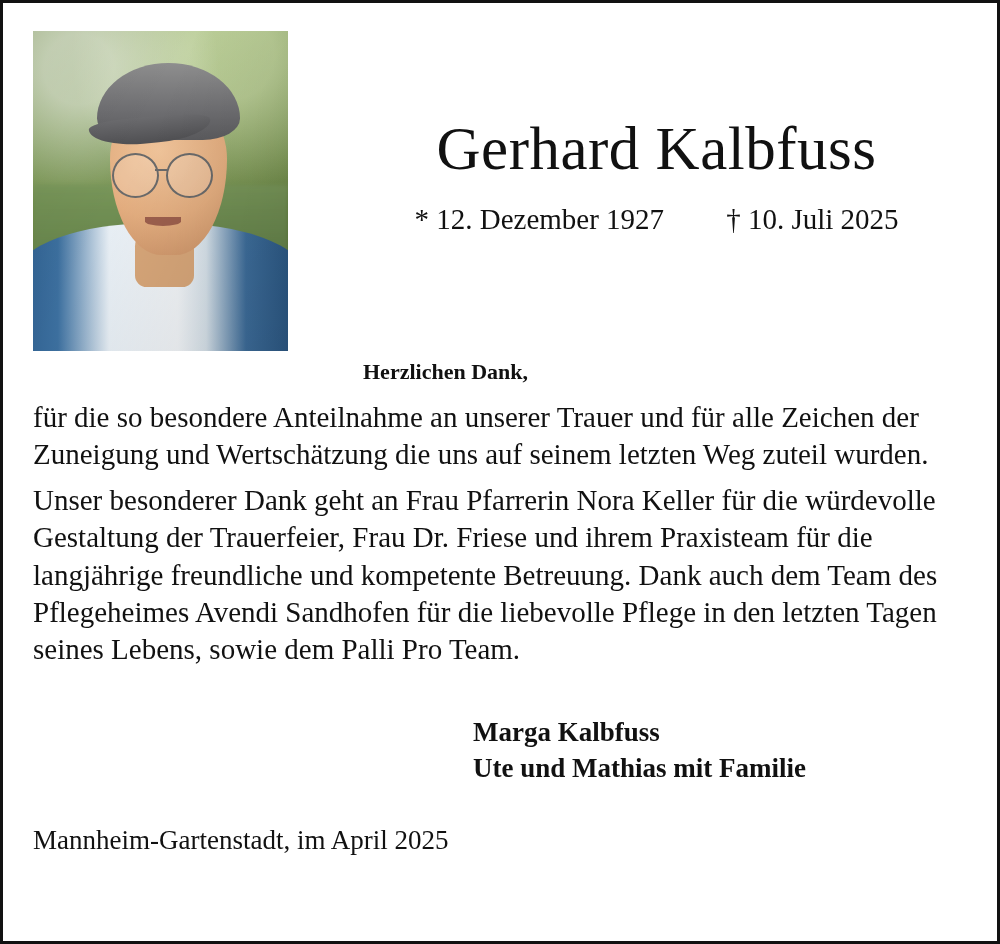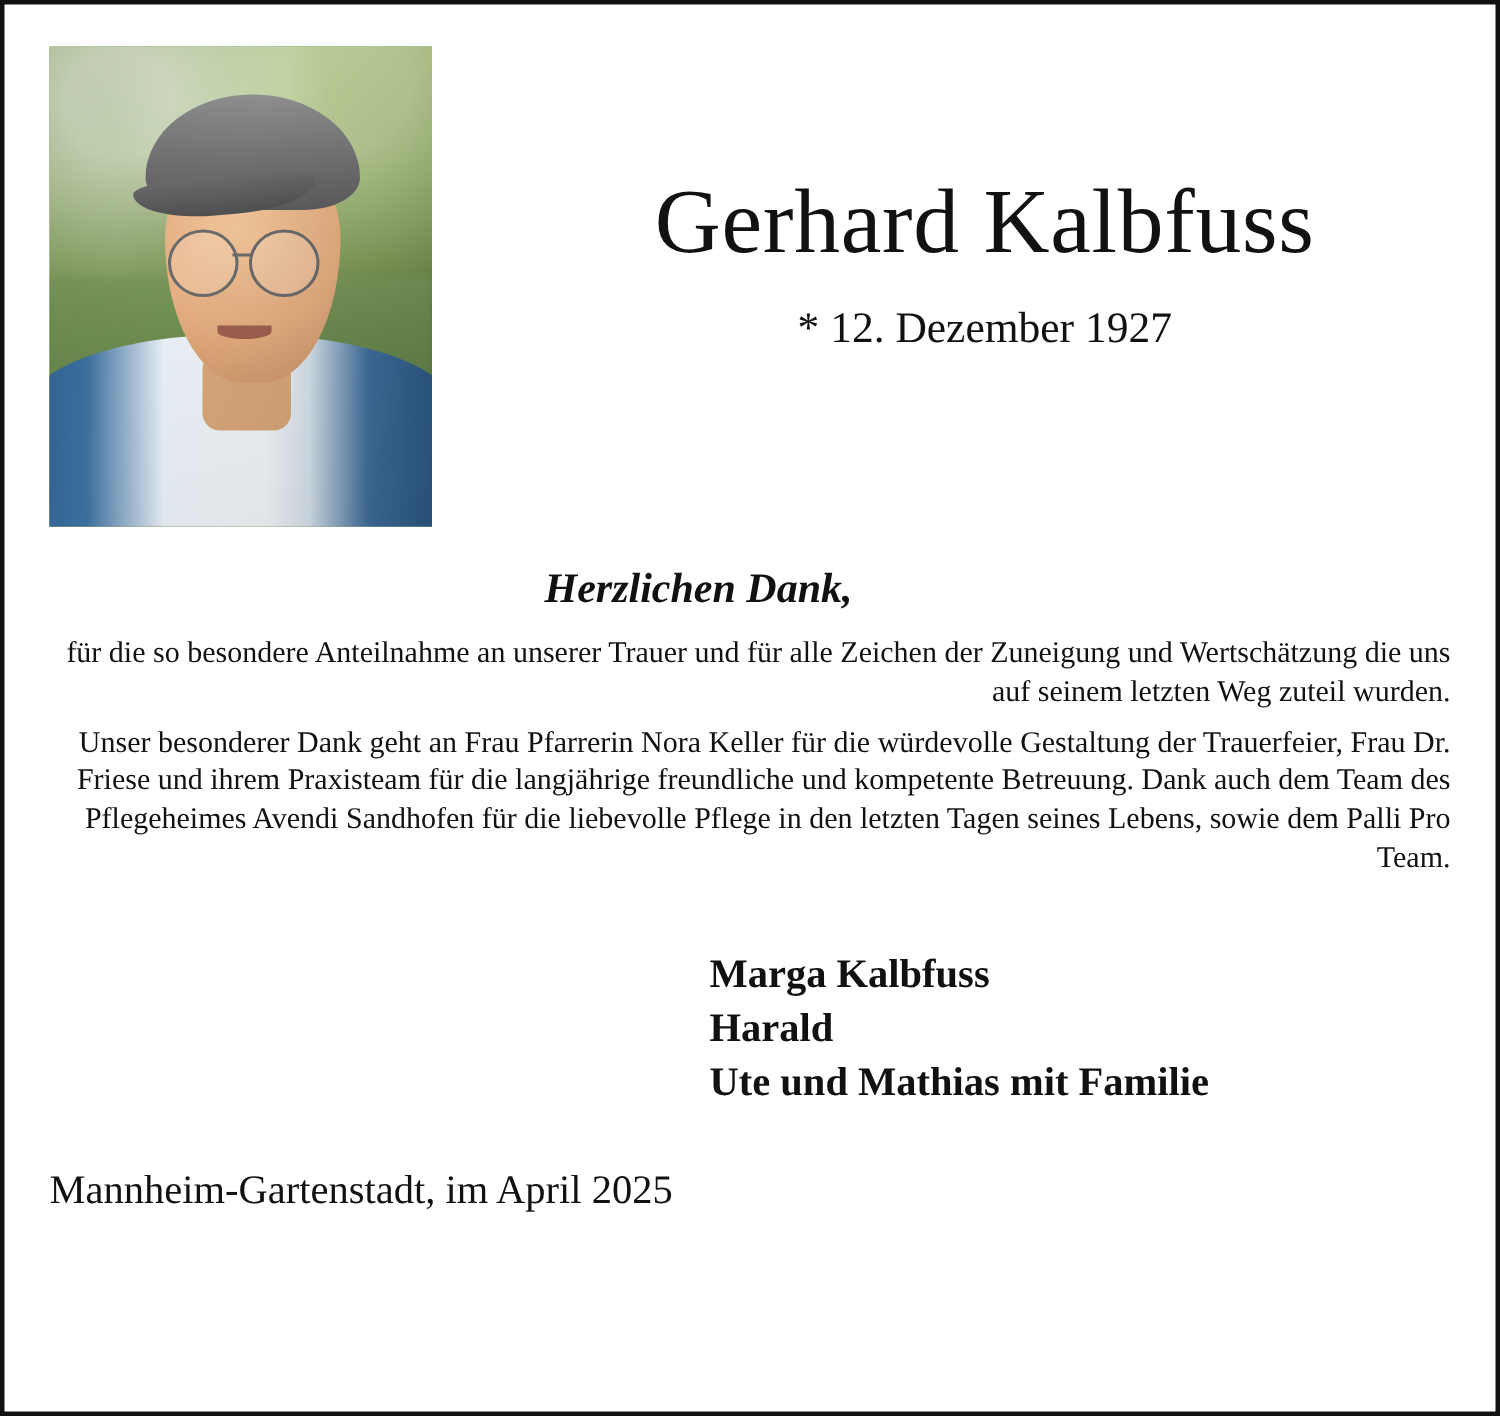--- a/index.html
+++ b/index.html
@@ -151,31 +151,29 @@
   }
   .dates {
     margin-top: 22px;
     font-size: 29px;
     display: flex;
     justify-content: center;
     gap: 62px;
     white-space: nowrap;
   }
   .thanks-heading {
-    margin-top: 26px;
+    margin-top: 8px;
     margin-left: 330px;
-    font-size: 28px;
+    font-size: 22px;
     font-weight: bold;
-    font-style: italic;
   }
   .body-text {
     margin-top: 14px;
-    font-size: 20px;
+    font-size: 29px;
     line-height: 1.29;
-    text-align: right;
   }
   .body-text p {
     margin: 0 0 8px 0;
   }
   .signatures {
     margin-top: 46px;
     margin-left: 440px;
     font-size: 27px;
     font-weight: bold;
     line-height: 1.33;
@@ -204,33 +202,33 @@
       <div class="lens right"></div>
       <div class="bridge"></div>
       <div class="mouth"></div>
       <div class="shade"></div>
     </div>
 
     <div class="header-text">
       <div class="deceased-name">Gerhard Kalbfuss</div>
       <div class="dates">
         <span>* 12. Dezember 1927</span>
+        <span>† 10. Juli 2025</span>
       </div>
     </div>
 
   </div>
 
   <div class="thanks-heading">Herzlichen Dank,</div>
 
   <div class="body-text">
     <p>für die so besondere Anteilnahme an unserer Trauer und für alle Zeichen der Zuneigung und Wertschätzung die uns auf seinem letzten Weg zuteil wurden.</p>
     <p>Unser besonderer Dank geht an Frau Pfarrerin Nora Keller für die würdevolle Gestaltung der Trauerfeier, Frau Dr. Friese und ihrem Praxisteam für die langjährige freundliche und kompetente Betreuung. Dank auch dem Team des Pflegeheimes Avendi Sandhofen für die liebevolle Pflege in den letzten Tagen seines Lebens, sowie dem Palli Pro Team.</p>
   </div>
 
   <div class="signatures">
     <div>Marga Kalbfuss</div>
-    <div>Harald</div>
     <div>Ute und Mathias mit Familie</div>
   </div>
 
   <div class="location-date">Mannheim-Gartenstadt, im April 2025</div>
 
 </div>
 
 </body></html>

